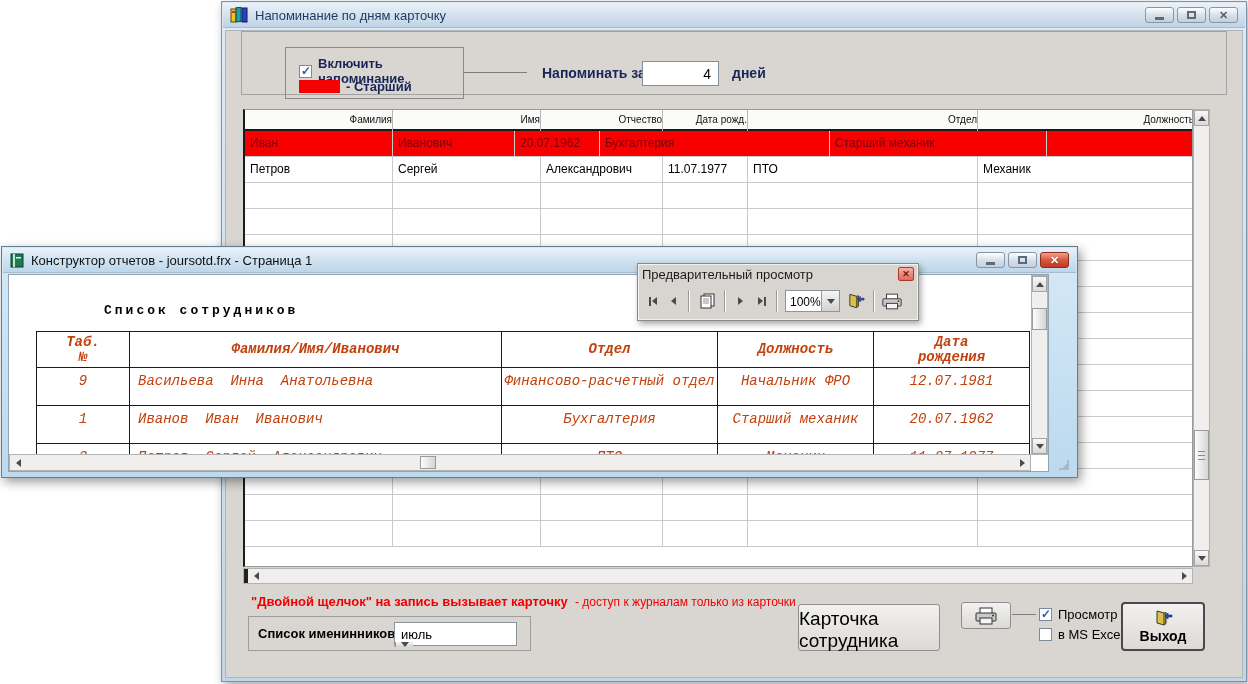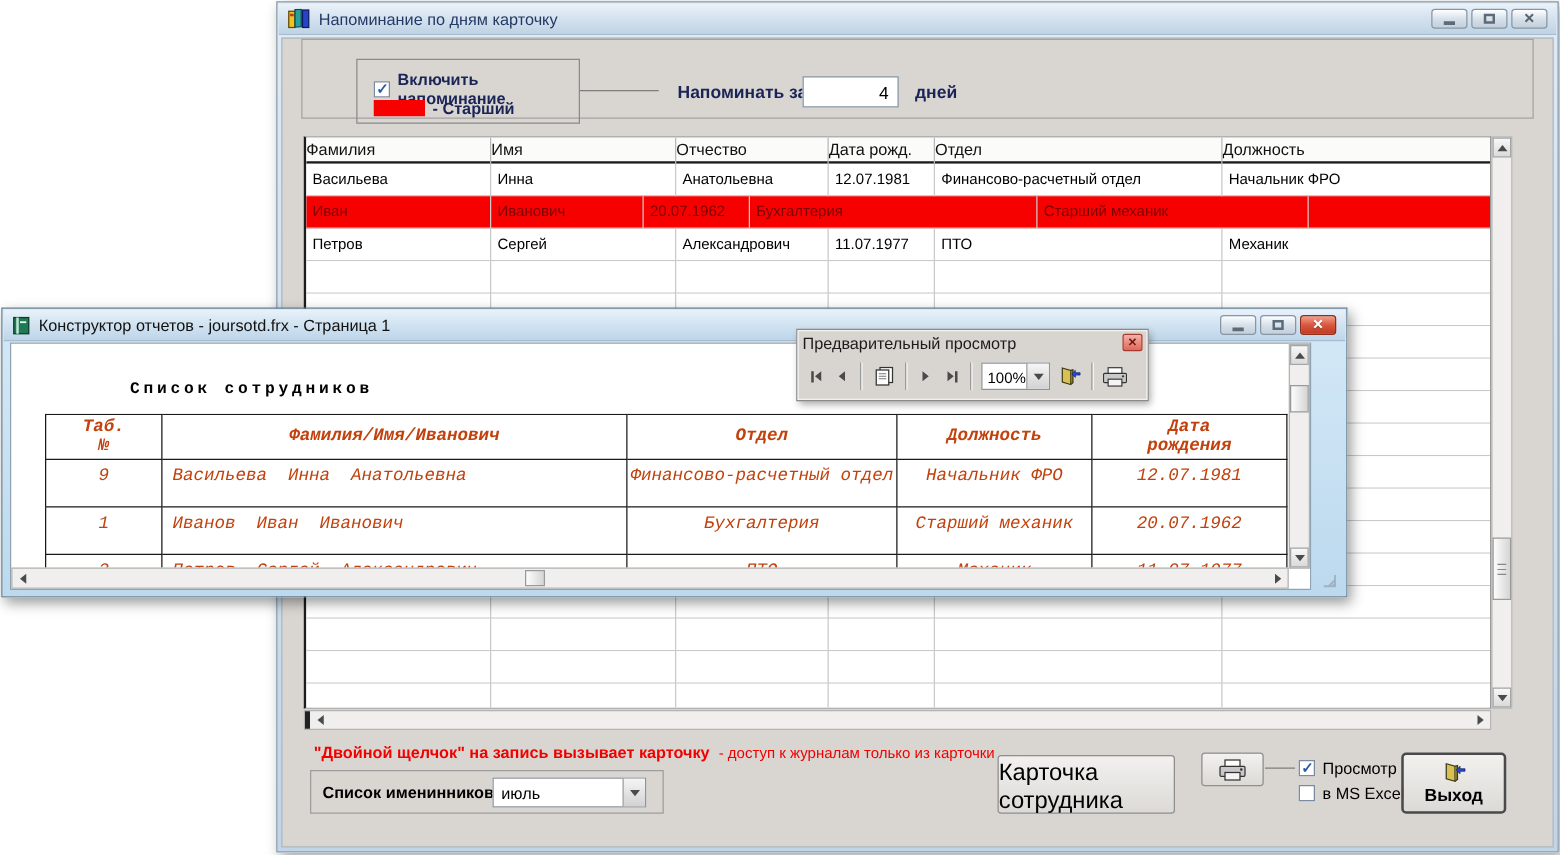--- a/index.html
+++ b/index.html
@@ -41,21 +41,21 @@
   #legend-swatch { position:absolute; left:13px; top:32px; width:41px; height:13px; }
   .hline { border-top:1px solid #7d7d7d; height:0; }
   #remind-input { position:absolute; left:400px; top:29px; width:77px; height:25px;
     border:1px solid #828f9c; background:#fff; text-align:right; padding-right:7px;
     font-size:14px; font-family:"Liberation Sans",sans-serif; color:#000; }
 
   
   #bgrid { position:absolute; left:17px; top:78px; width:950px; height:458px;
     background:#fff; border:1px solid #9a9a9a; border-left:2px solid #1c1c1c; overflow:hidden; }
   .rg-header { display:flex; height:21px; background:#fbfbfa; border-bottom:2px solid #1a1a1a; }
-  .rg-hcell { flex:none; height:21px; line-height:20px; text-align:left; font-size:13px;
+  .rg-hcell { flex:none; height:21px; line-height:20px; text-align:right; font-size:10px;
     color:#111; border-right:1px solid #b8b8b8; overflow:hidden; }
   .rg-row { display:flex; height:26px; border-bottom:1px solid #c9c9c9; background:#fff; }
   .rg-cell { flex:none; height:26px; line-height:25px; font-size:12px; color:#000;
     padding-left:5px; border-right:1px solid #c9c9c9; overflow:hidden; white-space:nowrap; }
   .rg-row.hl { background:#f60000; }
   .rg-row.hl .rg-cell { color:#7d0000; }
 
   
   .sb-track { position:absolute; background:#f0efed; border:1px solid #b3b3b3; }
   .sb-btn { position:absolute; background:linear-gradient(#f8f8f8,#dadada); border:1px solid #a5a5a5;
@@ -67,21 +67,21 @@
   .sb-thumb { position:absolute; background:linear-gradient(90deg,#fdfdfd,#d5d5d5); border:1px solid #9a9a9a; }
   .grip:after { content:""; position:absolute; left:3px; right:3px; top:50%; margin-top:-4px;
     height:7px; border-top:1px solid #888; border-bottom:1px solid #888;
     background:linear-gradient(#0000 3px, #888 3px, #888 4px, #0000 4px); }
 
   
   #hint-line { position:absolute; left:25px; top:563px; font-size:13px; color:#f20000; white-space:nowrap; }
   #hint-line b { font-weight:bold; }
   #month-panel { position:absolute; left:22px; top:585px; width:283px; height:35px; border:1px solid #9d9d9d; }
   #month-combo { position:absolute; left:145px; top:5px; width:123px; height:24px;
-    border:1px solid #8b959e; background:#fff; display:flex; }
+    border:1px solid #8b959e; background:#fff; display:flex;flex-direction:column; }
   #month-combo .val { flex:1; font-size:13px; color:#000; padding:4px 0 0 6px; }
   .dd-btn { width:18px; height:100%; background:linear-gradient(#f5f5f5,#d2d2d2); border-left:1px solid #9a9a9a;
     display:flex; align-items:center; justify-content:center; }
   .btn3d { position:absolute; background:linear-gradient(#f2f1ef,#dcdad6); border:1px solid #8f8f8f;
     border-radius:3px; display:flex; align-items:center; justify-content:center; }
   #card-btn { left:572px; top:573px; width:142px; height:47px; flex-direction:column; gap:2px; padding-top:3px; }
   #card-btn .lbl { font-size:19px; color:#000; }
   #print-btn { left:735px; top:571px; width:50px; height:27px; }
   #exit-btn { left:895px; top:571px; width:84px; height:49px; flex-direction:column; gap:1px;
     border:2px solid #4a4a4a; border-radius:4px; }
@@ -166,28 +166,20 @@
     <div id="bgrid">
       <div class="rg-header">
           <div class="rg-hcell" style="width: 148px;">Фамилия</div>
           <div class="rg-hcell" style="width: 148px;">Имя</div>
           <div class="rg-hcell" style="width: 122px;">Отчество</div>
           <div class="rg-hcell" style="width: 85px;">Дата рожд.</div>
           <div class="rg-hcell" style="width: 230px;">Отдел</div>
           <div class="rg-hcell" style="width: 217px;">Должность</div>
         </div>
       <div>
-          <div class="rg-row">
-            <div class="rg-cell" style="width: 148px;">Васильева</div>
-            <div class="rg-cell" style="width: 148px;">Инна</div>
-            <div class="rg-cell" style="width: 122px;">Анатольевна</div>
-            <div class="rg-cell" style="width: 85px;">12.07.1981</div>
-            <div class="rg-cell" style="width: 230px;">Финансово-расчетный отдел</div>
-            <div class="rg-cell" style="width: 217px;">Начальник ФРО</div>
-          </div>
           <div class="rg-row hl">
             <div class="rg-cell" style="width: 148px;">Иван</div>
             <div class="rg-cell" style="width: 122px;">Иванович</div>
             <div class="rg-cell" style="width: 85px;">20.07.1962</div>
             <div class="rg-cell" style="width: 230px;">Бухгалтерия</div>
             <div class="rg-cell" style="width: 217px;">Старший механик</div>
           </div>
           <div class="rg-row">
             <div class="rg-cell" style="width: 148px;">Петров</div>
             <div class="rg-cell" style="width: 148px;">Сергей</div>

